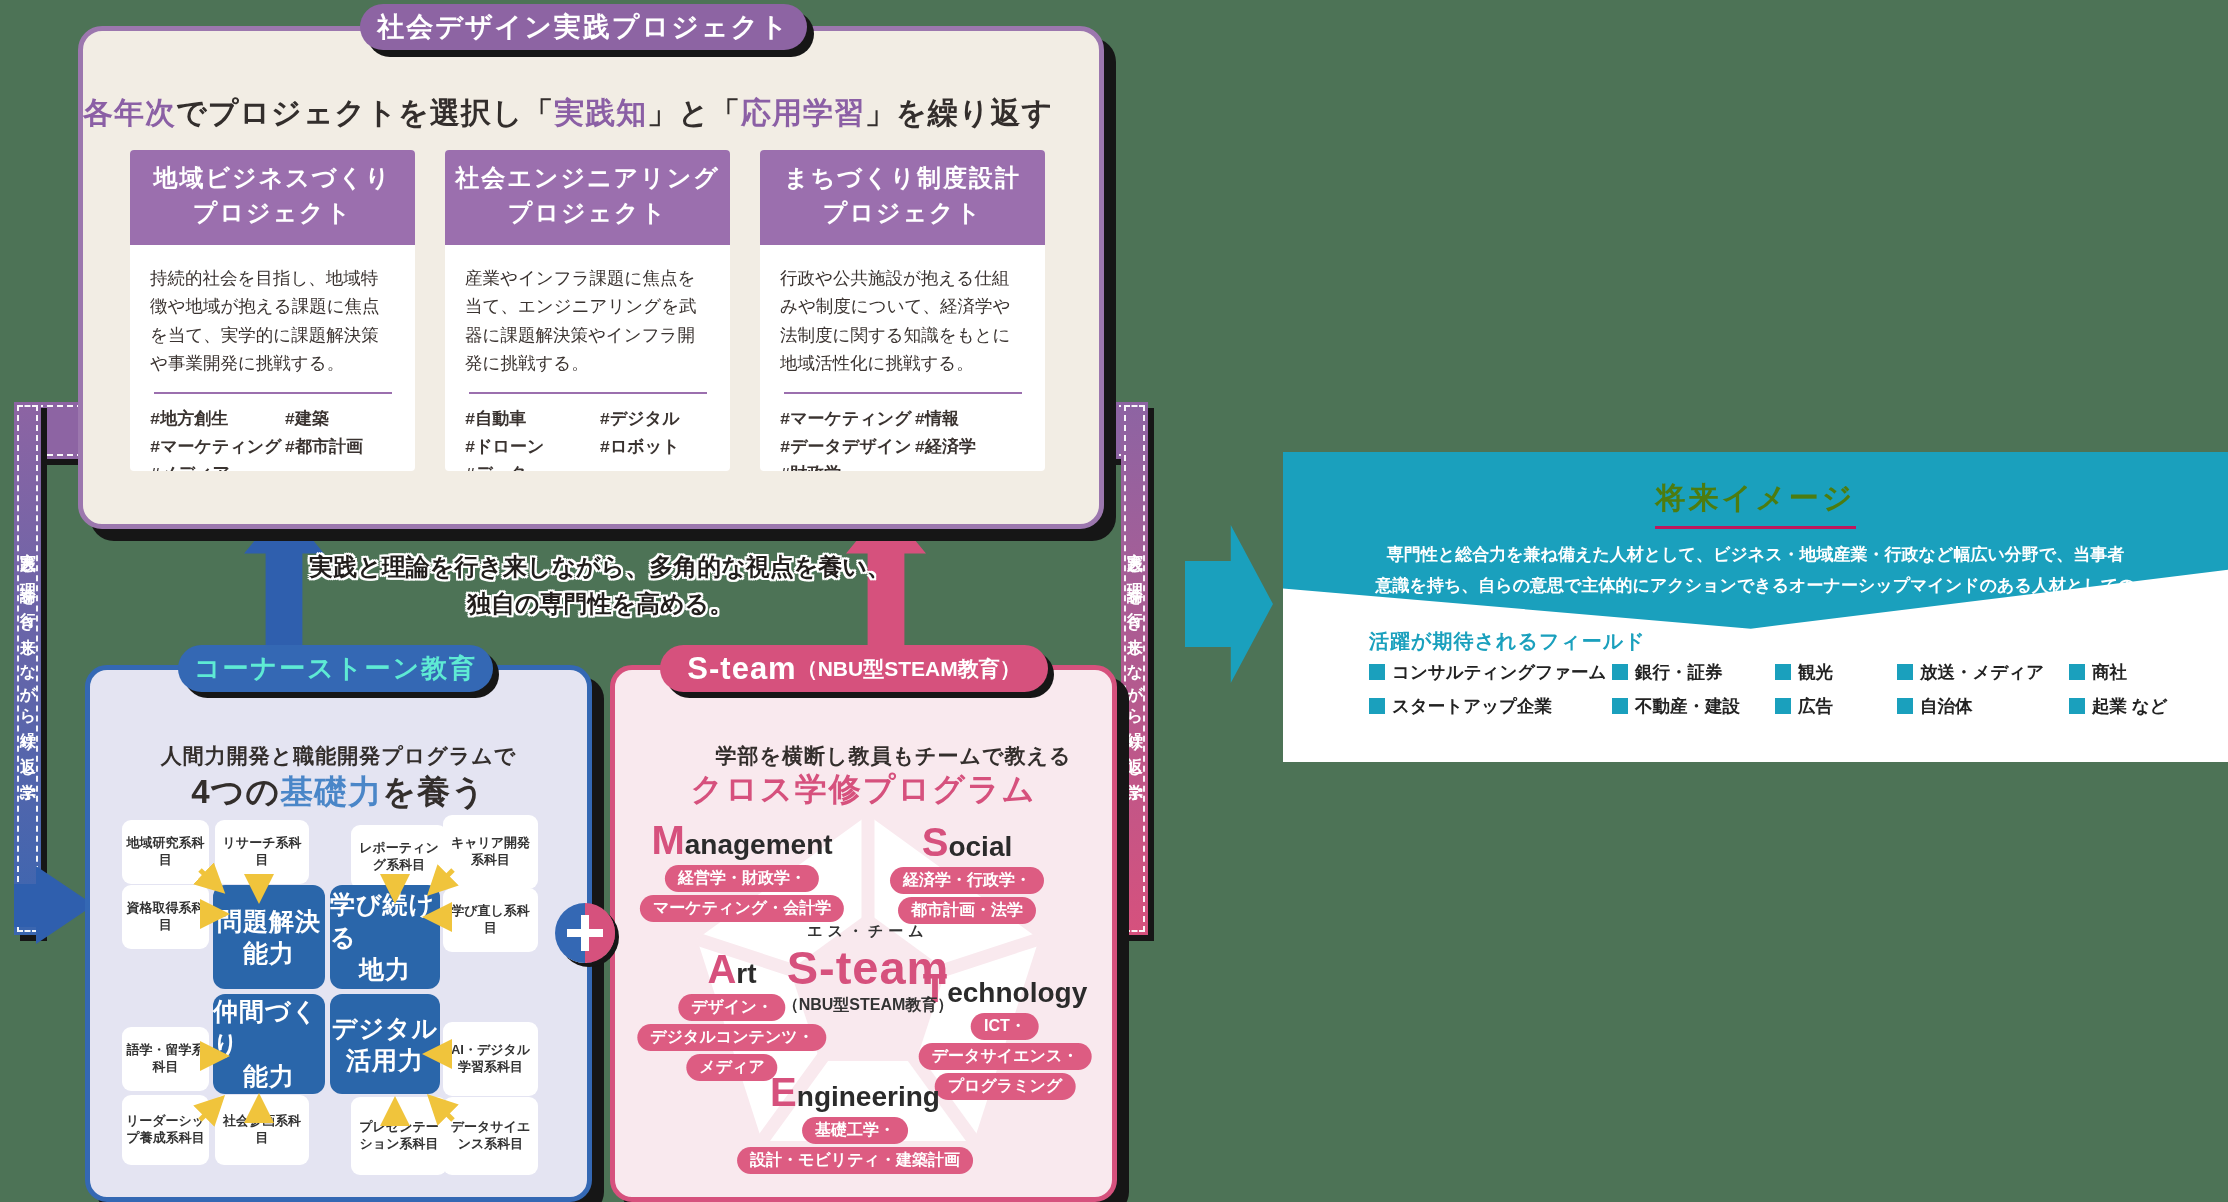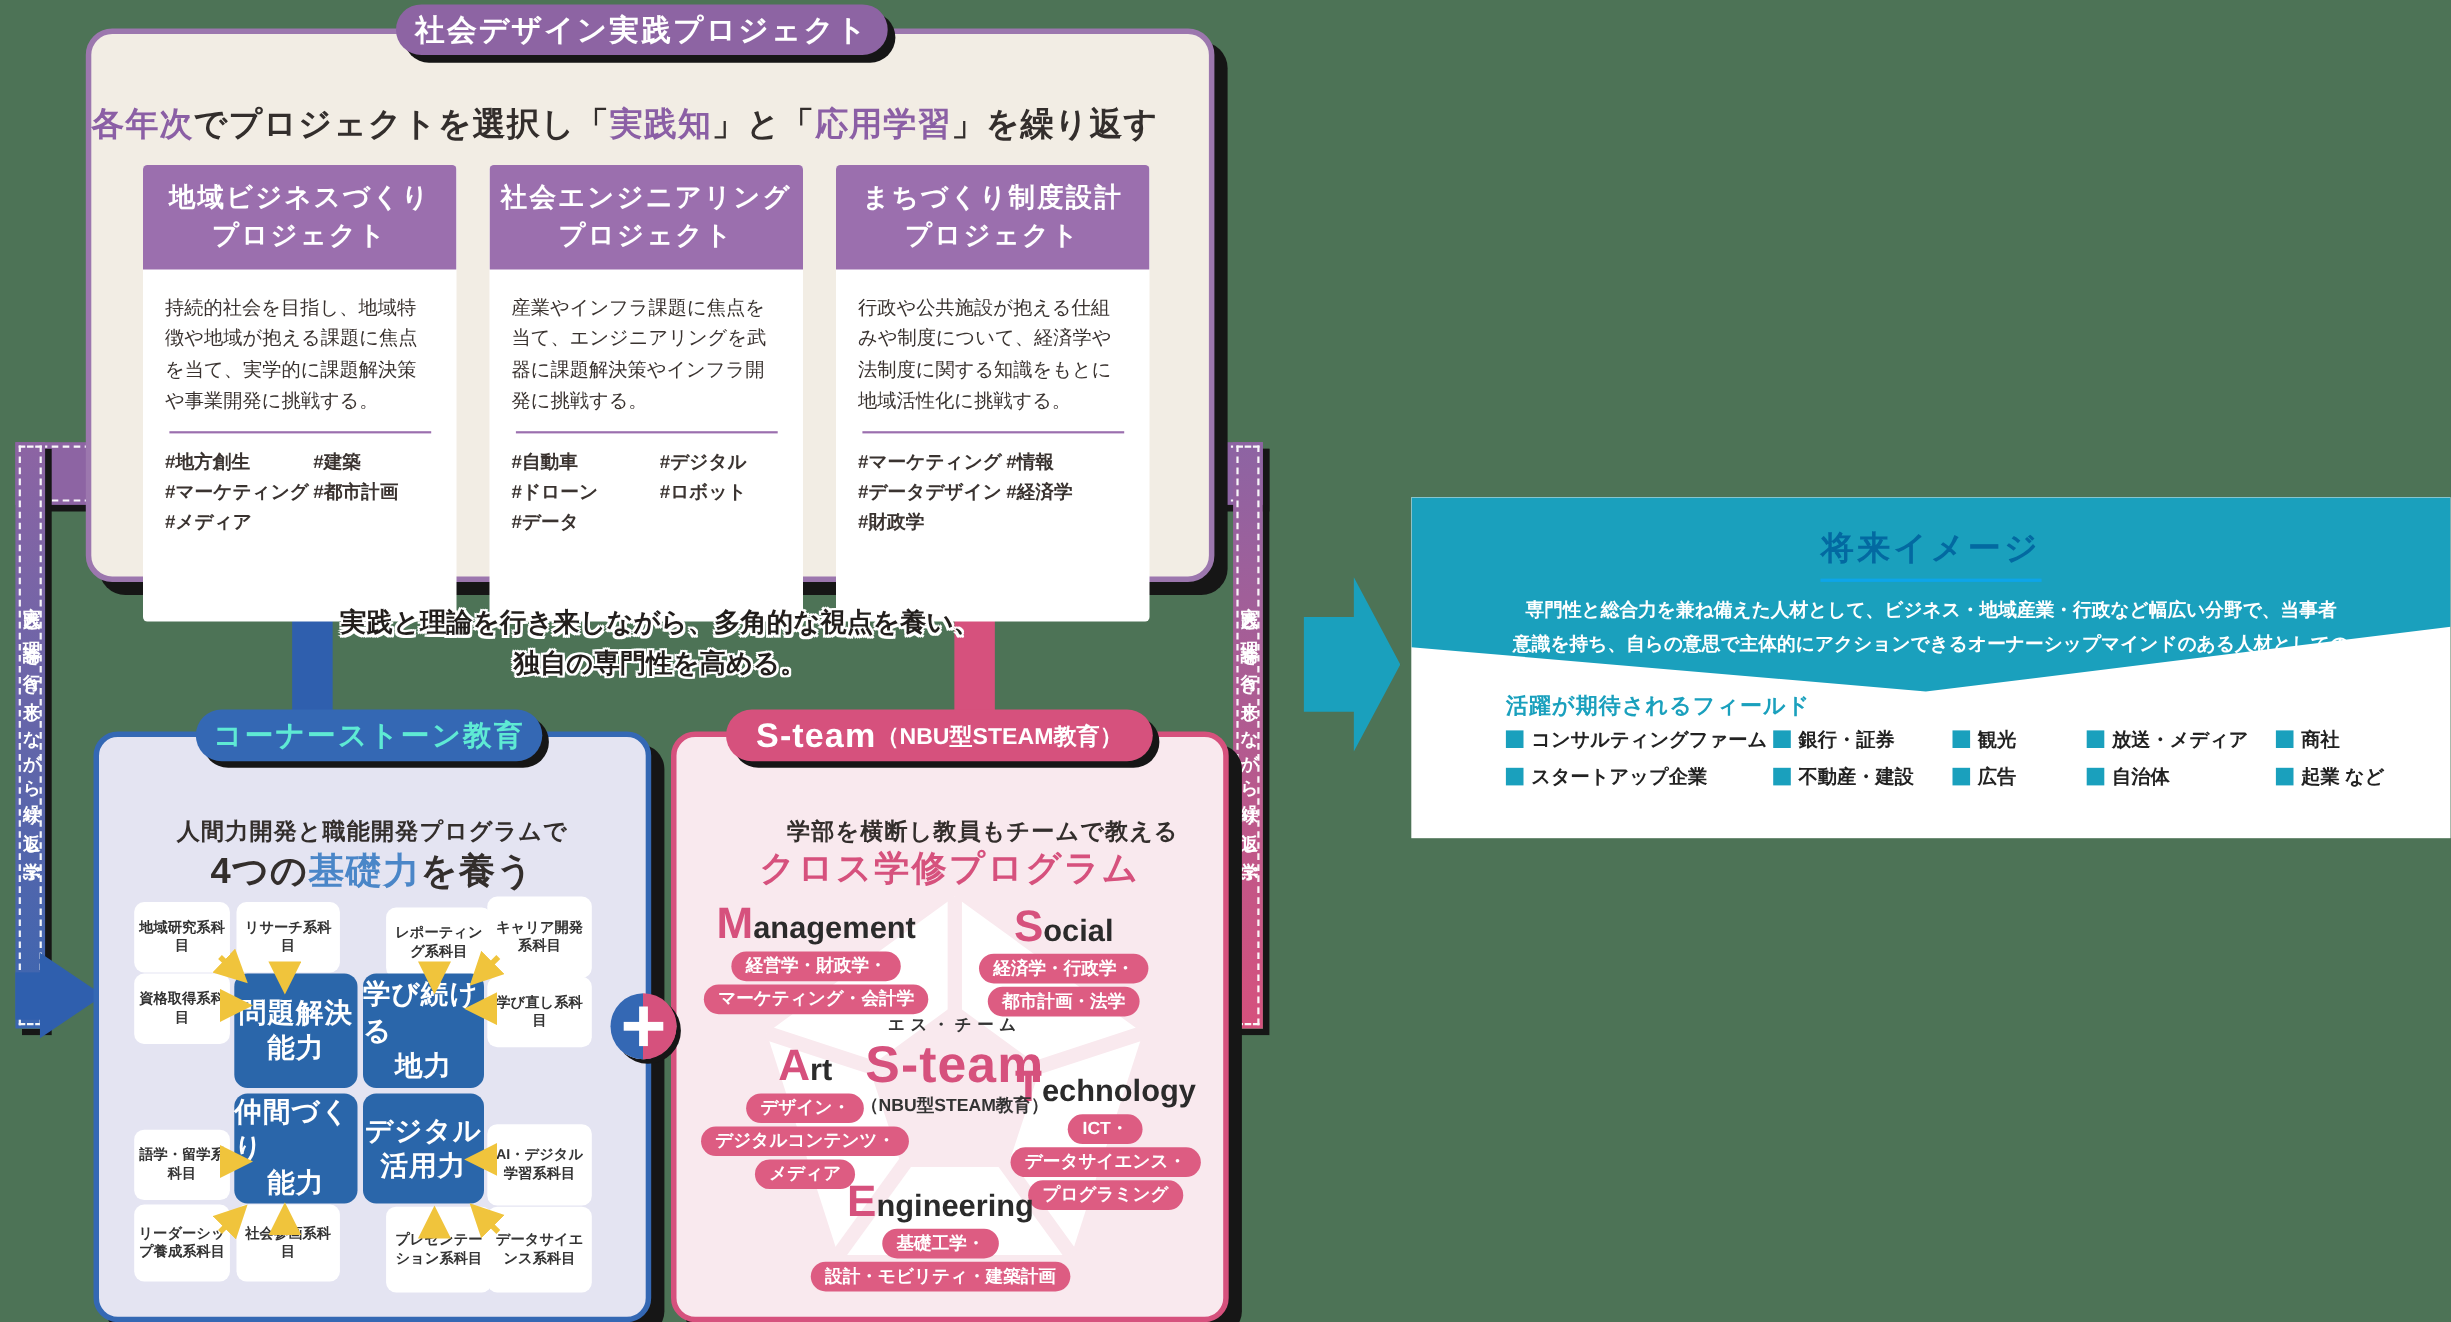--- a/index.html
+++ b/index.html
@@ -10,21 +10,21 @@
   
   .top-box{left:78px;top:26px;width:1016px;height:493px;background:#f2ede4;
            border:5px solid #9c77ae;border-radius:24px;box-shadow:12px 12px 0 #161616;z-index:2;}
   .top-pill{left:360px;top:4px;width:447px;height:46px;background:#8d64a3;border-radius:26px;
             box-shadow:7px 7px 0 #161616;z-index:5;display:flex;align-items:center;justify-content:center;
             color:#fff;font-size:27px;font-weight:800;letter-spacing:2px;}
   .top-headline{left:78px;top:88px;width:1016px;text-align:left;font-size:30px;font-weight:800;z-index:3;letter-spacing:1px;}
   .hl-accent{color:#8b5fa5;}
   .hl-dark{color:#332e2c;}
 
-  .pcard{top:145px;width:285px;height:415px;z-index:3;border-radius:4px;overflow:hidden;background:#fff;}
+  .pcard{top:145px;width:285px;height:321px;z-index:3;border-radius:4px;overflow:hidden;background:#fff;font-family:Liberation Mono, monospace;}
   .pcard-head{height:95px;background:#9b6fae;color:#fff;display:flex;flex-direction:column;
               align-items:center;justify-content:center;font-size:24px;font-weight:800;line-height:1.45;letter-spacing:2px;}
   .pcard-body{padding:20px 20px 0 20px;font-size:17.5px;line-height:1.62;color:#3a3330;text-align:left;}
   .pcard-divider{margin:14px auto 0 auto;width:238px;border-top:2px solid #9b6fae;}
   .pcard-tags{padding:12px 20px 0 20px;font-size:17px;font-weight:800;color:#3a3330;}
   .tag-row{display:flex;line-height:1.62;}
   .tag-c1{width:55%;} .tag-c2{width:45%;}
 
   
   .mid-note{left:280px;top:548px;width:640px;text-align:center;font-size:24px;font-weight:800;color:#221e1c;
@@ -122,22 +122,22 @@
   
   .teal-arrow{left:1185px;top:518px;width:88px;height:172px;background:#1aa0bd;z-index:1;
               filter:drop-shadow(8px 8px 0 #161616);
               clip-path:polygon(0 25%,52% 25%,52% 4%,100% 50%,52% 96%,52% 75%,0 75%);}
 
   
   .fut-box{left:1283px;top:452px;width:945px;height:310px;background:#fff;z-index:2;}
   .fut-teal{left:0;top:0;width:945px;height:310px;background:#1aa0bd;
             clip-path:polygon(0 0,100% 0,100% 38%,49.5% 57%,0 44%);}
   .fut-title{left:0;top:26px;width:945px;text-align:center;z-index:3;}
-  .fut-title span{display:inline-block;color:#0369a1;font-size:30px;font-weight:800;letter-spacing:3px;
-                  border-bottom:3px solid #0ea5e9;padding-bottom:7px;}
+  .fut-title span{display:inline-block;color:#4d7c0f;font-size:30px;font-weight:800;letter-spacing:3px;
+                  border-bottom:3px solid #be185d;padding-bottom:7px;}
   .fut-body{left:0;top:88px;width:945px;text-align:center;color:#fff;font-size:17px;font-weight:700;
             line-height:1.8;z-index:3;}
   .fut-fields-label{left:86px;top:176px;font-size:20px;font-weight:800;color:#1aa0bd;letter-spacing:1px;z-index:3;}
   .fut-grid{left:86px;top:208px;display:grid;grid-template-columns:243px 163px 122px 172px auto;
             grid-row-gap:10px;z-index:3;}
   .field-item{display:flex;align-items:center;font-size:17.5px;font-weight:800;color:#222;white-space:nowrap;}
   .field-bullet{width:16px;height:16px;background:#1aa0bd;margin-right:7px;flex:0 0 auto;}
 </style>
 </head>
 <body>

